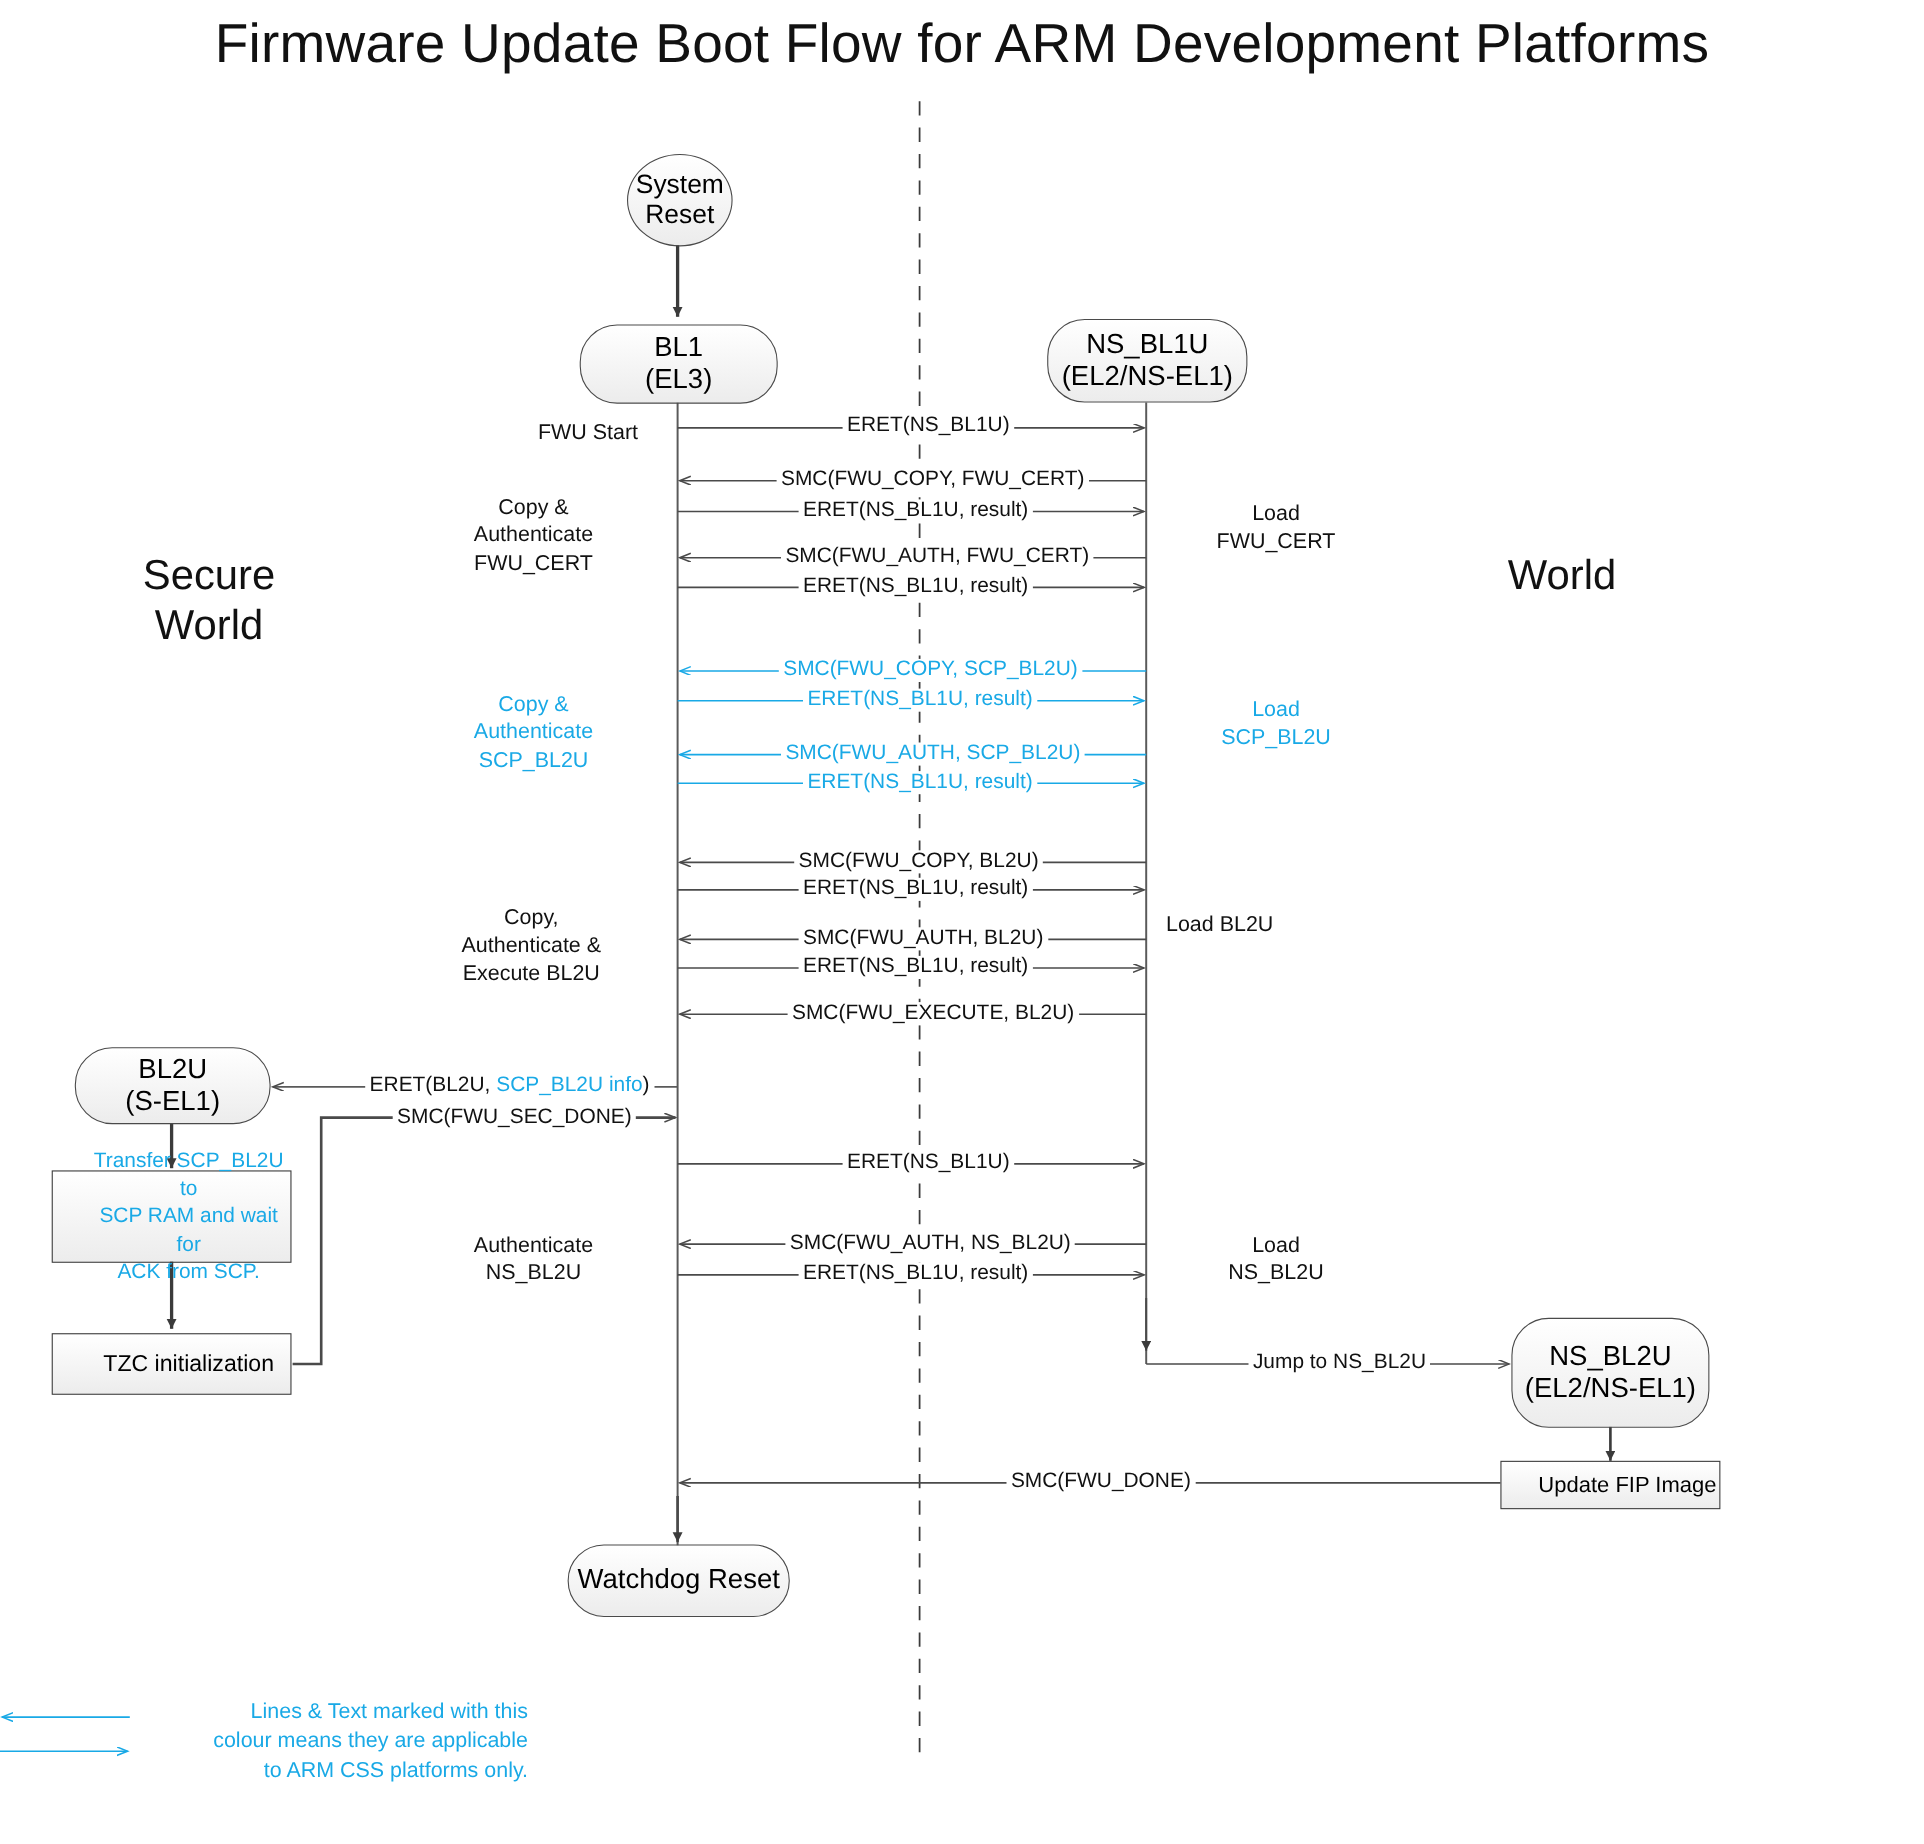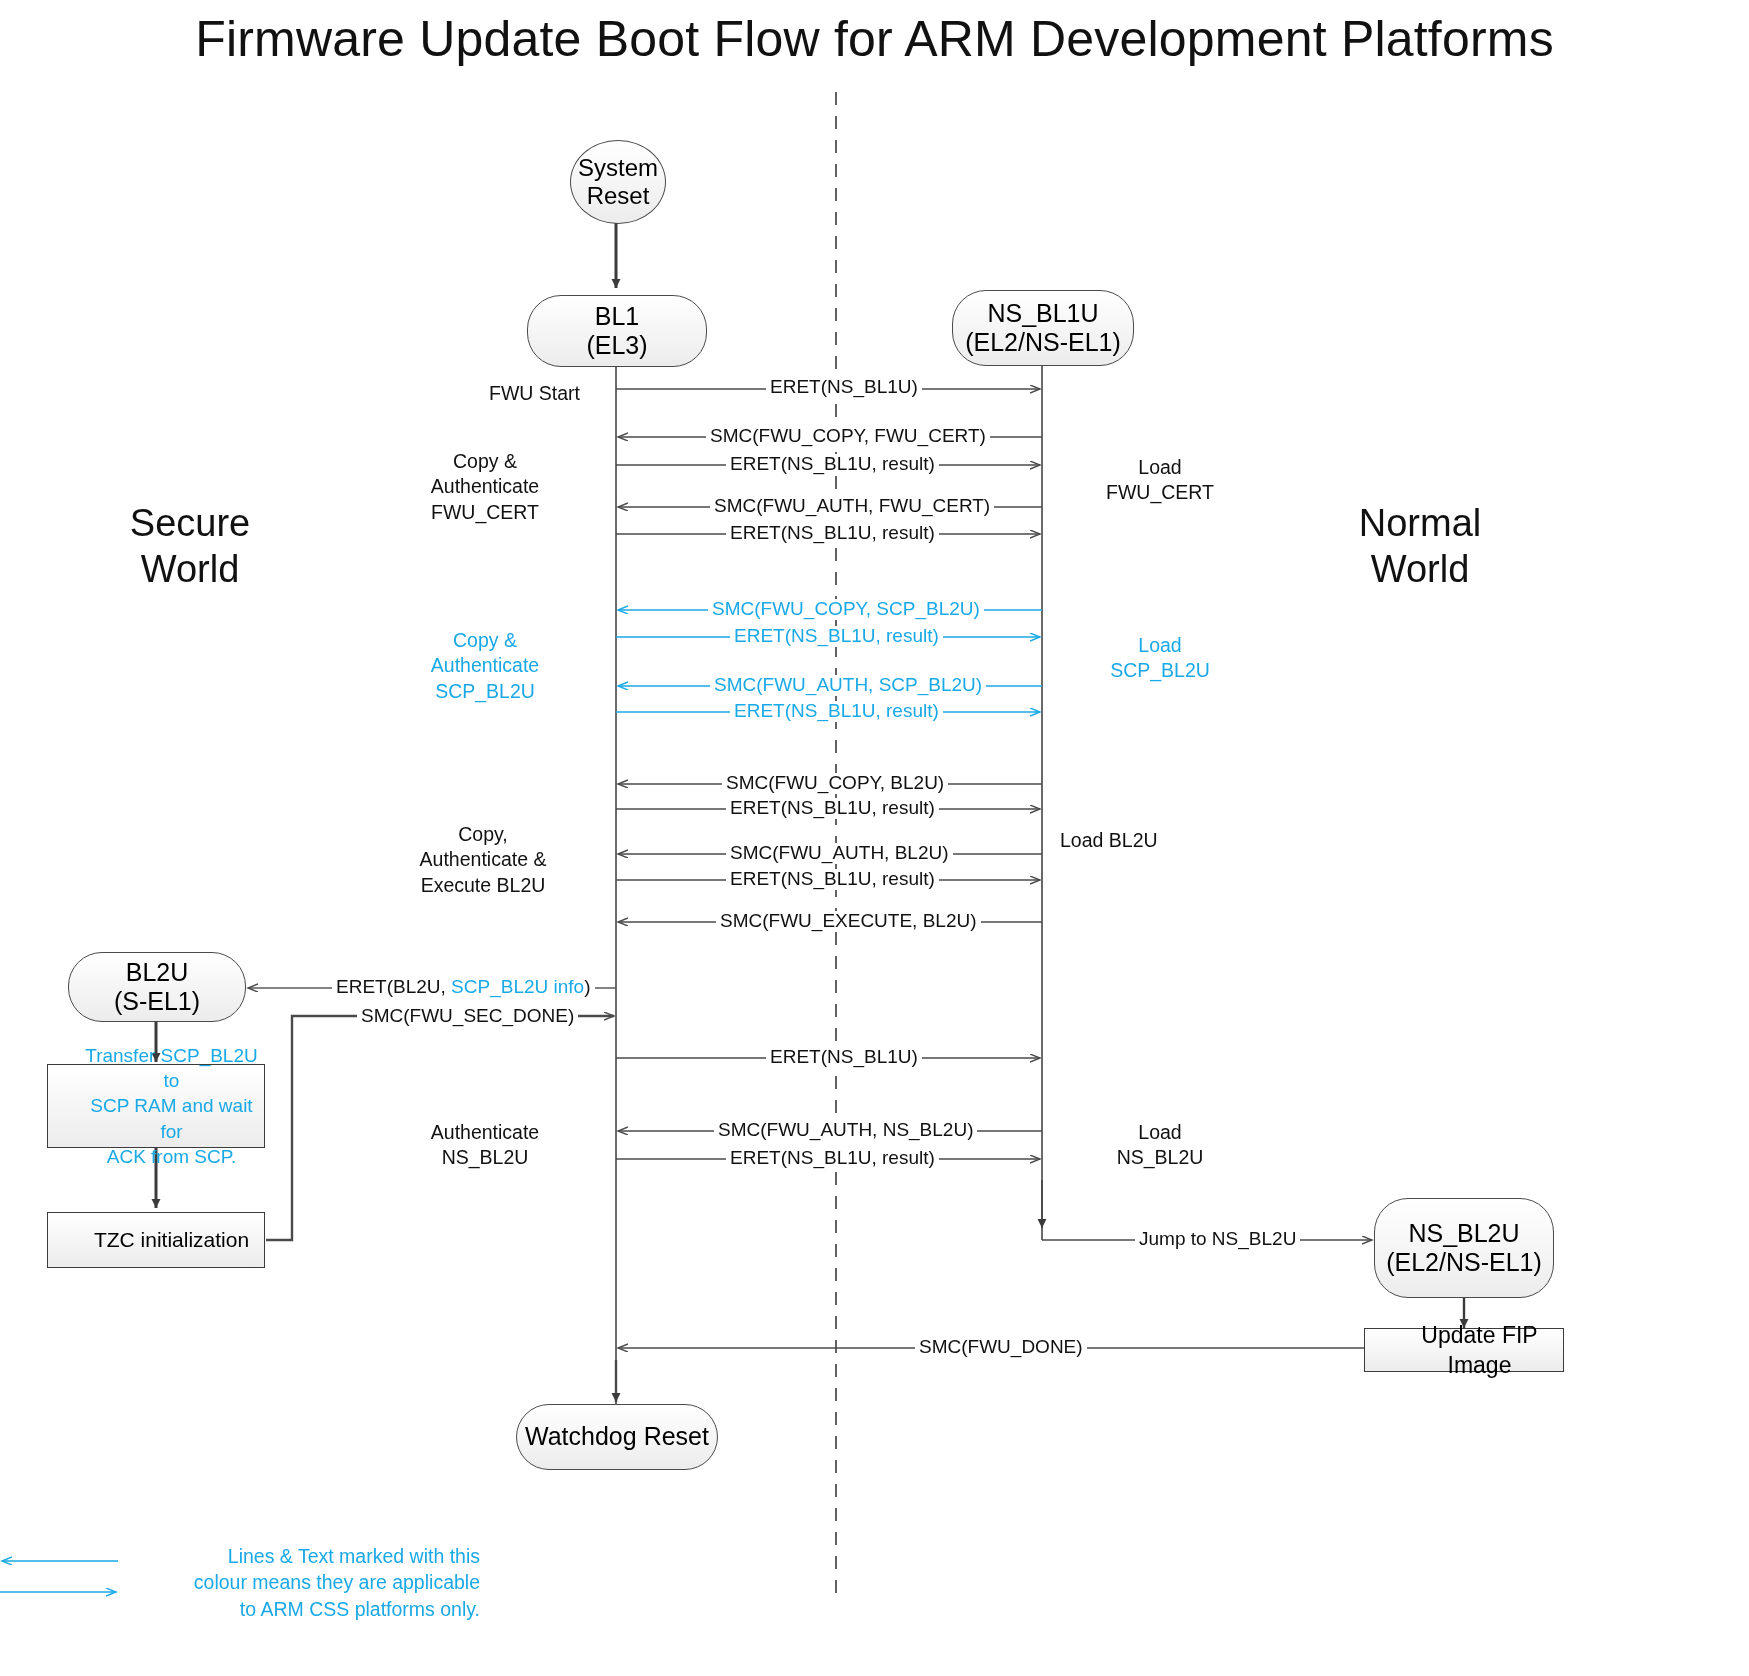--- a/index.html
+++ b/index.html
@@ -154,33 +154,32 @@
   <div class="node rect" style="left:47px;top:1212px;width:218px;height:56px;">
     <div class="boxtxt" style="font-size:21px;">TZC initialization</div>
   </div>
 
   <div class="node round" style="left:1374px;top:1198px;width:180px;height:100px;">
     <div class="nodetxt">NS_BL2U</div>
     <div class="nodetxt">(EL2/NS-EL1)</div>
   </div>
 
   <div class="node rect" style="left:1364px;top:1328px;width:200px;height:44px;">
-    <div class="boxtxt" style="font-size:23px;">Update FIP Image</div>
+    <div class="boxtxt" style="font-size:20px;">Update FIP Image</div>
   </div>
 
   <div class="node round" style="left:516px;top:1404px;width:202px;height:66px;">
     <div class="nodetxt">Watchdog Reset</div>
   </div>
 
   <div class="worldlbl" style="left:60px;top:500px;width:260px;">
     <div>Secure</div>
     <div>World</div>
   </div>
   <div class="worldlbl" style="left:1290px;top:500px;width:260px;">
-    <div>Normal</div>
     <div>World</div>
   </div>
 
   <div class="mlabel" style="left:766px;top:377px;">ERET(NS_BL1U)</div>
   <div class="mlabel" style="left:706px;top:426px;">SMC(FWU_COPY, FWU_CERT)</div>
   <div class="mlabel" style="left:726px;top:454px;">ERET(NS_BL1U, result)</div>
   <div class="mlabel" style="left:710px;top:496px;">SMC(FWU_AUTH, FWU_CERT)</div>
   <div class="mlabel" style="left:726px;top:523px;">ERET(NS_BL1U, result)</div>
 
   <div class="mlabel cy" style="left:708px;top:599px;">SMC(FWU_COPY, SCP_BL2U)</div>

